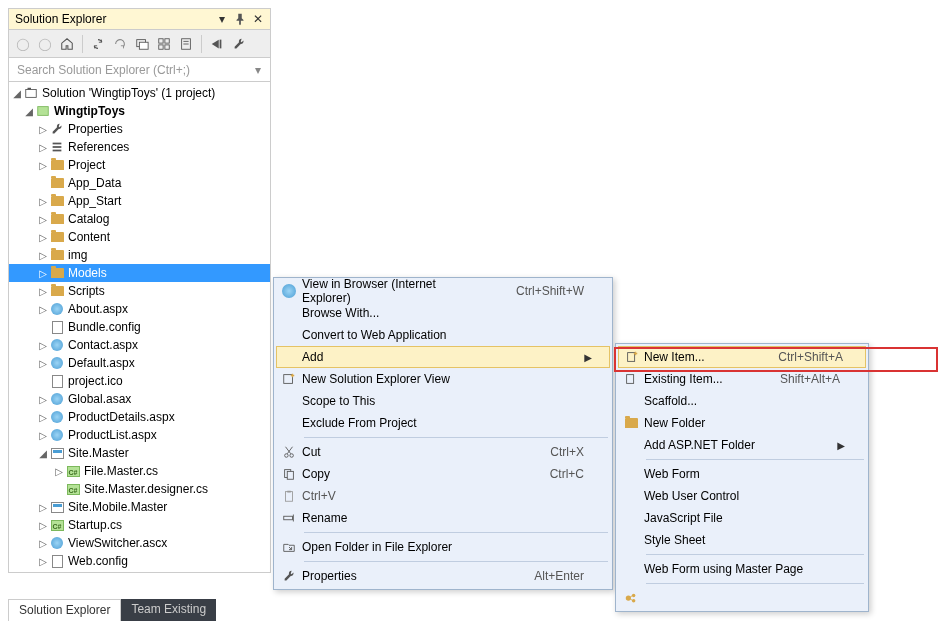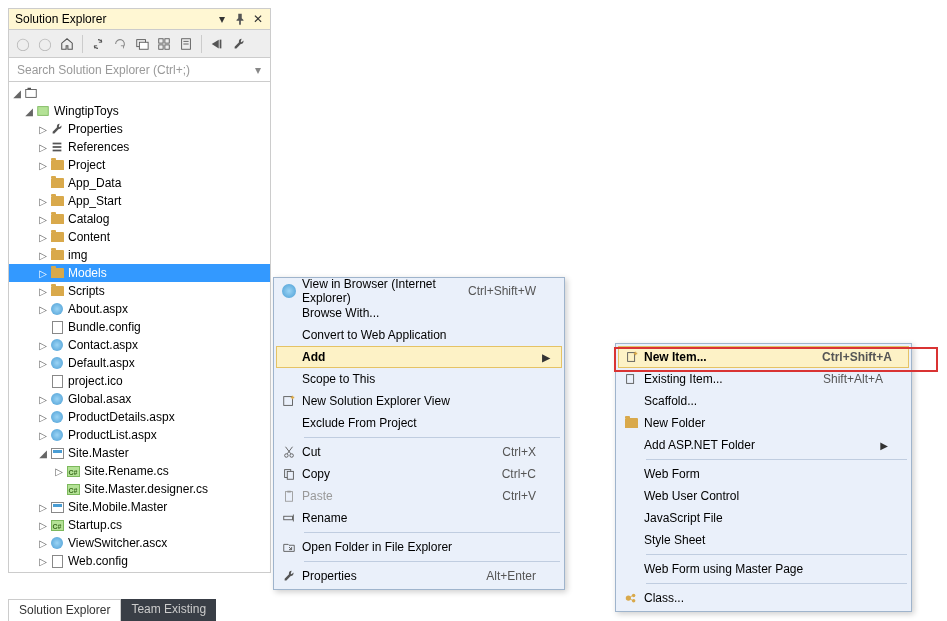--- a/index.html
+++ b/index.html
@@ -20,48 +20,48 @@
 .search-box input::placeholder { color: #999; }
 .search-box .drop-btn { width: 16px; color: #888; text-align: center; cursor: pointer; }
 
 .tree { padding: 2px 0; background: #fff; overflow: auto; }
 .node { height: 18px; display: flex; align-items: center; white-space: nowrap; cursor: default; }
 .node.selected { background: #3399ff; color: #fff; }
 .node .expander { width: 12px; text-align: center; color: #666; font-size: 10px; cursor: pointer; }
 .node.selected .expander { color: #fff; }
 .node .icon { width: 16px; height: 16px; display: flex; align-items: center; justify-content: center; margin-right: 3px; }
 .node .label { padding-left: 0; }
-.bold { font-weight: normal; }
+.bold { font-weight: bold; }
 
 .folder-icon { width: 13px; height: 10px; background: #d9a94b; border-radius: 1px 1px 0 0; position: relative; }
 .folder-icon::before { content: ''; position: absolute; top: -2px; left: 0; width: 5px; height: 2px; background: #d9a94b; border-radius: 1px 1px 0 0; }
 .file-icon { width: 11px; height: 13px; background: #fff; border: 1px solid #888; position: relative; }
 .cs-icon { width: 13px; height: 11px; background: #b4e296; border: 1px solid #7cb85c; font-size: 7px; line-height: 11px; text-align: center; color: #3a6b1f; font-weight: bold; }
 .config-icon { width: 11px; height: 13px; background: #fff; border: 1px solid #888; }
 .globe-icon { width: 12px; height: 12px; border-radius: 50%; background: radial-gradient(circle, #9bd4f5, #4a9dd4); }
 .master-icon { width: 13px; height: 11px; background: #fff; border: 1px solid #888; position: relative; }
 .master-icon::after { content: ''; position: absolute; top: 1px; left: 1px; right: 1px; height: 3px; background: #4a9dd4; }
 
 .bottom-tabs { position: absolute; left: 8px; bottom: 0; height: 22px; display: flex; width: 263px; }
 .btab { padding: 3px 10px; background: #393e46; color: #ccc; cursor: pointer; }
 .btab.active { background: #fff; color: #333; border: 1px solid #ccc; border-bottom: none; }
 
 .context-menu { position: absolute; background: #eaf0fa; border: 1px solid #9fb4cc; box-shadow: 2px 2px 6px rgba(0,0,0,.2); padding: 2px; }
 .cm-item { height: 22px; display: flex; align-items: center; padding: 0 20px 0 0; cursor: default; }
-.cm-item:hover, .cm-item.highlight { background: #fdf2c6; border: 1px solid #e5c365; padding-right: 10px; font-weight: bold; }
+.cm-item:hover, .cm-item.highlight { background: #fdf2c6; border: 1px solid #e5c365; padding-right: 16px; }
 .cm-item.highlight .cm-icon { width: 25px; }
 .cm-item .cm-icon { width: 26px; display: flex; align-items: center; justify-content: center; color: #555; }
 .cm-item .cm-label { flex: 1; padding-right: 30px; }
 .cm-item .cm-shortcut { color: #555; padding-right: 6px; }
 .cm-item .cm-arrow { width: 10px; text-align: center; color: #333; font-size: 10px; }
 .cm-item.disabled { color: #999; }
 .cm-sep { height: 1px; background: #c0cde0; margin: 3px 2px 3px 28px; }
 
-.cm1 { left: 273px; top: 277px; width: 292px; }
-.cm2 { left: 615px; top: 343px; width: 297px; }
+.cm1 { left: 273px; top: 277px; width: 340px; }
+.cm2 { left: 615px; top: 343px; width: 254px; }
 .red-box { position: absolute; left: 614px; top: 347px; width: 324px; height: 25px; border: 2px solid #d93333; pointer-events: none; }
 
 svg { width: 14px; height: 14px; }
 </style>
 </head>
 <body>
 
 <div class="panel">
   <div class="panel-titlebar">
     <span class="title">Solution Explorer</span>
@@ -134,20 +134,21 @@
   </div>
   <div class="tree" id="tree">
       <div class="node" style="padding-left:2px">
         <span class="expander">◢</span>
         <span class="icon">
           <svg viewBox="0 0 16 16">
             <rect x="2" y="4" width="12" height="9" fill="none" stroke="#555"></rect>
             <rect x="4" y="2" width="4" height="2" fill="#555"></rect>
           </svg>
         </span>
+        <span class="label">Solution 'WingtipToys' (1 project)</span>
       </div>
       <div class="node" style="padding-left:14px">
         <span class="expander">◢</span>
         <span class="icon">
           <svg viewBox="0 0 16 16">
             <rect x="2" y="3" width="12" height="10" fill="#b4e296" stroke="#7cb85c"></rect>
           </svg>
         </span>
         <span class="label bold">WingtipToys</span>
       </div>
@@ -288,21 +289,21 @@
         <span class="icon">
           <div class="master-icon"></div>
         </span>
         <span class="label">Site.Master</span>
       </div>
       <div class="node" style="padding-left:44px">
         <span class="expander">▷</span>
         <span class="icon">
           <div class="cs-icon">C#</div>
         </span>
-        <span class="label">Site.Rename.cs</span>
+        <span class="label">File.Master.cs</span>
       </div>
       <div class="node" style="padding-left:44px">
         <span class="expander"><span style="display:inline-block;width:8px"></span></span>
         <span class="icon">
           <div class="cs-icon">C#</div>
         </span>
         <span class="label">Site.Master.designer.cs</span>
       </div>
       <div class="node" style="padding-left:28px">
         <span class="expander">▷</span>
@@ -355,31 +356,31 @@
     <div class="cm-item">
       <span class="cm-icon"></span>
       <span class="cm-label">Convert to Web Application</span>
     </div>
     <div class="cm-item highlight">
       <span class="cm-icon"></span>
       <span class="cm-label">Add</span>
       <span class="cm-arrow">▶</span>
     </div>
     <div class="cm-item">
-      <span class="cm-icon"></span>
-      <span class="cm-label">Scope to This</span>
-    </div>
-    <div class="cm-item">
       <span class="cm-icon">
         <svg viewBox="0 0 16 16">
           <rect x="2" y="3" width="10" height="10" fill="none" stroke="#555"></rect>
           <path d="M12 2v4M10 4h4" stroke="#d9a94b" stroke-width="1.5"></path>
         </svg>
       </span>
       <span class="cm-label">New Solution Explorer View</span>
+    </div>
+    <div class="cm-item">
+      <span class="cm-icon"></span>
+      <span class="cm-label">Scope to This</span>
     </div>
     <div class="cm-item">
       <span class="cm-icon"></span>
       <span class="cm-label">Exclude From Project</span>
     </div>
     <div class="cm-sep"></div>
     <div class="cm-item">
       <span class="cm-icon">
         <svg viewBox="0 0 16 16">
           <circle cx="5" cy="12" r="2" fill="none" stroke="#555"></circle>
@@ -400,21 +401,20 @@
       <span class="cm-label">Copy</span>
       <span class="cm-shortcut">Ctrl+C</span>
     </div>
     <div class="cm-item disabled">
       <span class="cm-icon">
         <svg viewBox="0 0 16 16">
           <rect x="4" y="3" width="8" height="11" fill="none" stroke="#999"></rect>
           <rect x="6" y="2" width="4" height="2" fill="#999"></rect>
         </svg>
       </span>
-      <span class="cm-label">Paste</span>
       <span class="cm-shortcut">Ctrl+V</span>
     </div>
     <div class="cm-item">
       <span class="cm-icon">
         <svg viewBox="0 0 16 16">
           <rect x="2" y="6" width="10" height="4" fill="none" stroke="#555"></rect>
           <line x1="13" y1="4" x2="13" y2="12" stroke="#555"></line>
         </svg>
       </span>
       <span class="cm-label">Rename</span>
@@ -500,16 +500,15 @@
     <div class="cm-sep"></div>
     <div class="cm-item">
       <span class="cm-icon">
         <svg viewBox="0 0 16 16">
           <circle cx="5" cy="8" r="3" fill="#d9a94b"></circle>
           <circle cx="11" cy="5" r="2" fill="#d9a94b"></circle>
           <circle cx="11" cy="11" r="2" fill="#d9a94b"></circle>
           <path d="M7 7l3-2M7 9l3 2" stroke="#d9a94b"></path>
         </svg>
       </span>
-      <span class="cm-label">Class...</span>
     </div>
   </div>
 <div class="red-box"></div>
 
 </body></html>

